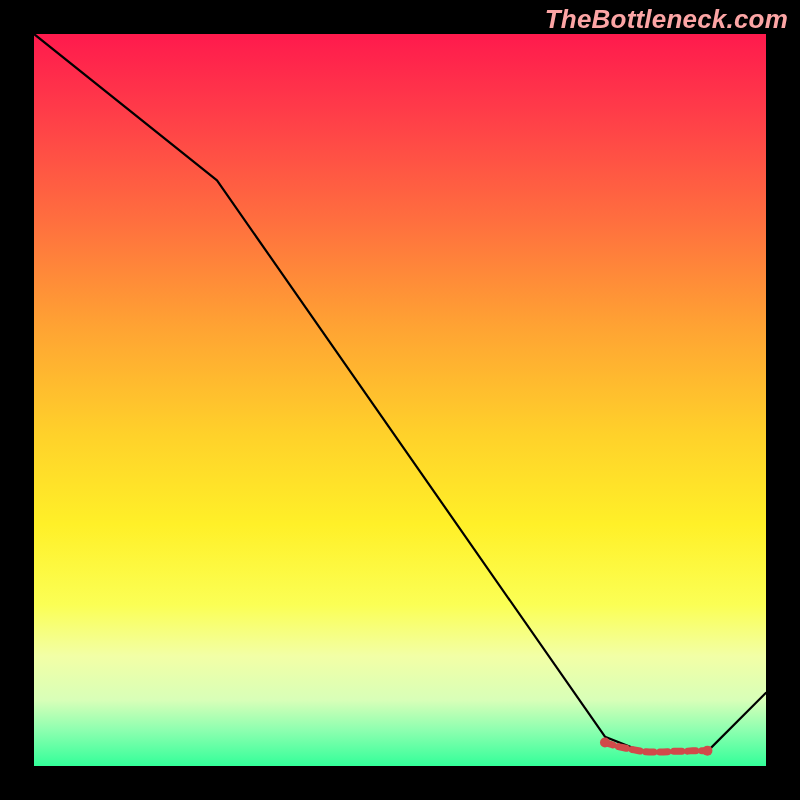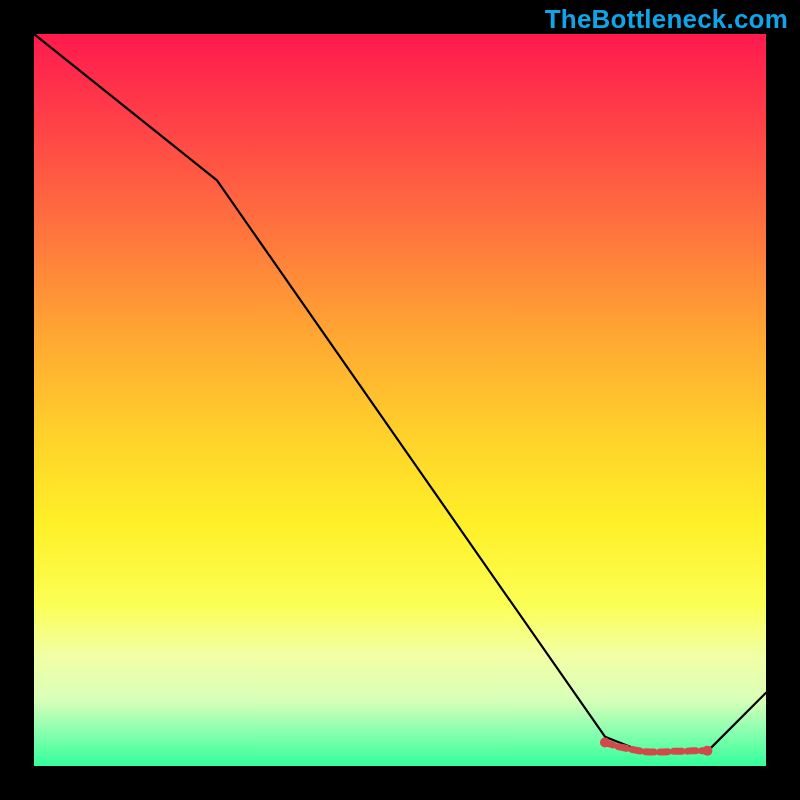--- a/index.html
+++ b/index.html
@@ -42,23 +42,24 @@
     left: 0; top: 0;
     width: 732px;
     height: 732px;
   }
   .watermark {
     position: absolute;
     top: 4px;
     right: 12px;
     font-size: 26px;
     font-weight: 600;
-    color: #0ea5e9;
+    color: #fca5a5;
     letter-spacing: 0.2px;
     user-select: none;
+    font-style: italic;
   }
 </style>
 </head>
 <body>
 
 <div class="frame">
 
   <div class="watermark">TheBottleneck.com</div>
 
   <div class="plot-area">

